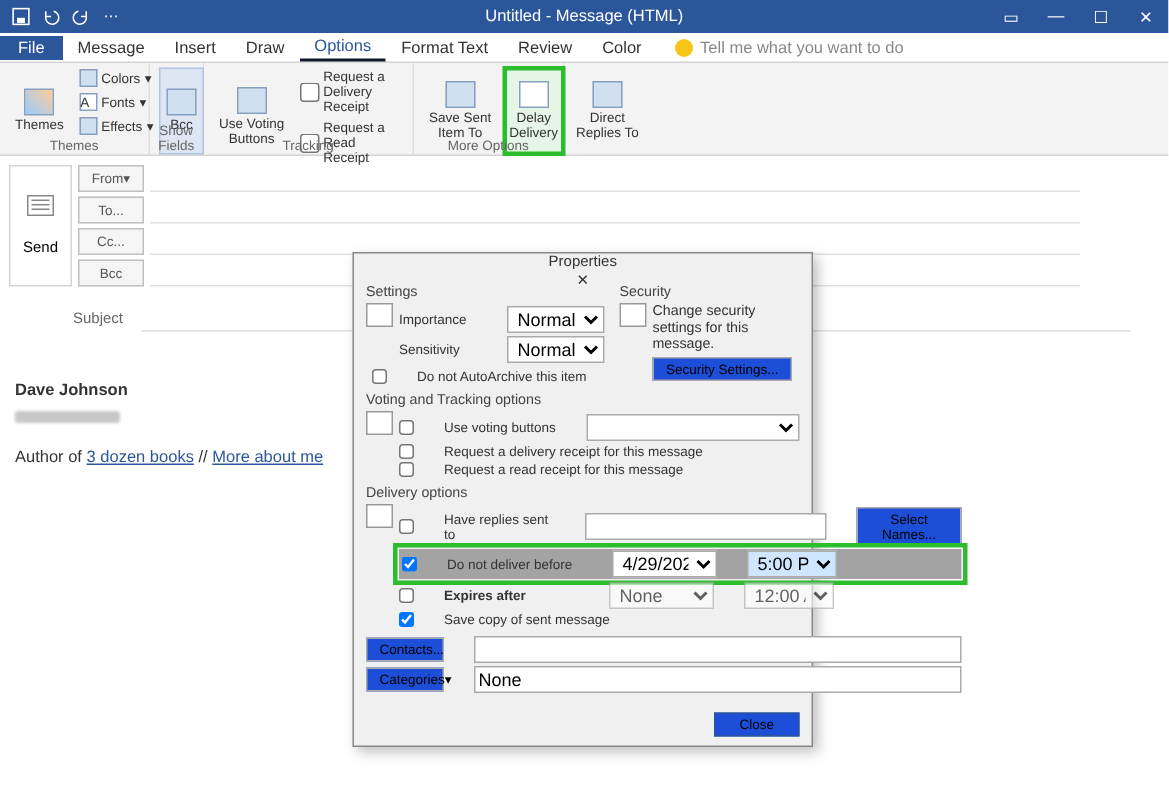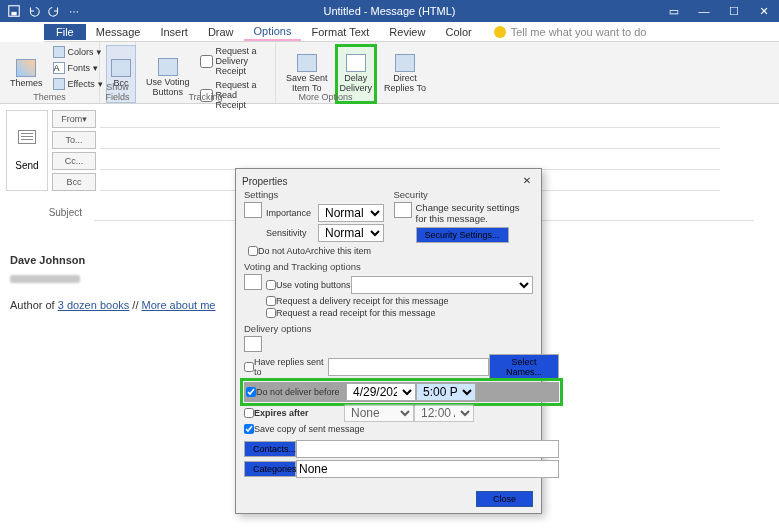--- a/index.html
+++ b/index.html
@@ -7,23 +7,23 @@
 
     
     .titlebar { height: 22px; background: #2b579a; color: #fff; display: flex; align-items: center; position: relative; }
     .titlebar-left { display: flex; gap: 4px; padding-left: 6px; align-items: center; }
     .titlebar-left .qat { width: 16px; height: 16px; display: flex; align-items: center; justify-content: center; }
     .titlebar-title { position: absolute; left: 50%; transform: translateX(-50%); font-size: 11px; }
     .titlebar-right { margin-left: auto; display: flex; }
     .titlebar-right .winbtn { width: 30px; height: 22px; display: flex; align-items: center; justify-content: center; font-size: 11px; }
 
     
-    .menutabs { height: 20px; background: #fff; border-bottom: 1px solid #d4d4d4; display: flex; align-items: center; margin-left: 44px; }
+    .menutabs { height: 20px; background: #fff; border-bottom: 1px solid #d4d4d4; display: flex; align-items: center; }
     .menutabs .tab { padding: 2px 10px; font-size: 11px; color: #333; cursor: pointer; }
-    .menutabs .tab.active { color: #2b579a; border-bottom: 2px solid #f9a8d4; }
+    .menutabs .tab.active { color: #2b579a; border-bottom: 2px solid #0f172a; }
     .menutabs .tab.file { background: #2b579a; color: #fff; padding: 2px 12px; }
     .tellme { display: flex; align-items: center; margin-left: 12px; color: #888; font-size: 11px; }
     .tellme .bulb { width: 12px; height: 12px; border-radius: 50%; background: #f5c518; margin-right: 5px; }
 
     
     .ribbon { height: 62px; background: #f3f3f3; border-bottom: 1px solid #d4d4d4; display: flex; }
     .rgroup { border-right: 1px solid #e0e0e0; padding: 3px 6px 0 6px; display: flex; flex-direction: column; position: relative; }
     .rgroup-label { position: absolute; bottom: 0; left: 0; right: 0; text-align: center; font-size: 9px; color: #666; padding-bottom: 1px; }
     .rgroup-content { display: flex; gap: 4px; flex: 1; }
     .rbtn { display: flex; flex-direction: column; align-items: center; justify-content: center; padding: 2px 4px; font-size: 9px; color: #333; text-align: center; line-height: 1.1; }
@@ -46,28 +46,28 @@
     .subject-label { width: 80px; text-align: right; color: #666; font-size: 10px; padding-right: 8px; }
 
     
     .bodytxt { padding: 30px 10px; font-size: 11px; color: #333; line-height: 1.7; }
     .bodytxt b { font-weight: 600; }
     .bodytxt .redacted { display:inline-block; width: 70px; height: 8px; background: #c8c8c8; border-radius: 2px; filter: blur(1px);}
     .bodytxt a { color: #2b579a; text-decoration: underline; cursor: pointer; }
 
     
     .dialog { position: absolute; left: 235px; top: 168px; width: 307px; background: #f0f0f0; border: 1px solid #888; box-shadow: 3px 3px 8px rgba(0,0,0,0.25); font-size: 9.5px; color: #333; }
-    .dlg-title { height: 18px; display: flex; align-items: flex-end; justify-content: space-between; padding: 0 6px; font-size: 10px; }
+    .dlg-title { height: 18px; display: flex; align-items: center; justify-content: space-between; padding: 0 6px; font-size: 10px; flex-direction: column; }
     .dlg-close { width: 16px; height: 14px; display: flex; align-items: center; justify-content: center; border: 1px solid transparent; }
     .dlg-body { padding: 2px 8px; }
     .section { margin-bottom: 3px; position: relative; }
     .section-title { font-size: 9.5px; color: #444; margin-bottom: 2px; }
     .two-col { display: flex; gap: 10px; }
     .col { flex: 1; }
-    .form-row { display: flex; align-items: center; gap: 0; margin: 2px 0; }
+    .form-row { display: flex; align-items: center; gap: 20px; margin: 2px 0; }
     .form-row .lbl { display: inline-block; font-size: 9px; }
     .form-row select, .form-row input[type=text] { font-size: 12px; border: 1px solid #aaa; height: 18px; background: #fff; padding: 0 2px; }
     .form-row input[type=checkbox] { width: 10px; height: 10px; }
     .dlg-btn { background: #1d4ed8; border: 1px solid #aaa; font-size: 9px; padding: 2px 8px; }
     .dlg-btn.primary { border: 1px solid #2b579a; }
     fieldset { border: none; padding: 0; margin: 0; }
     .sec-icon { width: 18px; height: 16px; display: inline-block; border: 1px solid #999; background:#fff; margin-right: 4px; vertical-align: top; }
     .row-hl { outline: 3px solid #2bbd2b; outline-offset: 1px; padding: 1px 2px; background:#a3a3a3;}
     .dlg-footer { display: flex; justify-content: flex-end; padding: 6px 8px; }
     .time-sel { background: #cfe6ff !important; }
@@ -292,21 +292,21 @@
           <div class="form-row">
               <input type="checkbox" style="">
               <span class="lbl">Request a read receipt for this message</span>
             </div>
         </div>
       </div>
     </fieldset>
 
     <fieldset class="section">
       <div class="section-title">Delivery options</div>
-      <div style="display:flex;flex-direction:column;">
+      <div style="display:flex;">
         <span class="sec-icon"></span>
         <div style="flex:1;">
           <div class="form-row">
             <input type="checkbox" style="">
             <span class="lbl" style="width:90px;">Have replies sent to</span>
             <input type="text" style="flex: 1 1 0%;">
             <button class="dlg-btn">Select Names...</button>
           </div>
           <div class="form-row row-hl">
             <input type="checkbox" checked="" style="">

